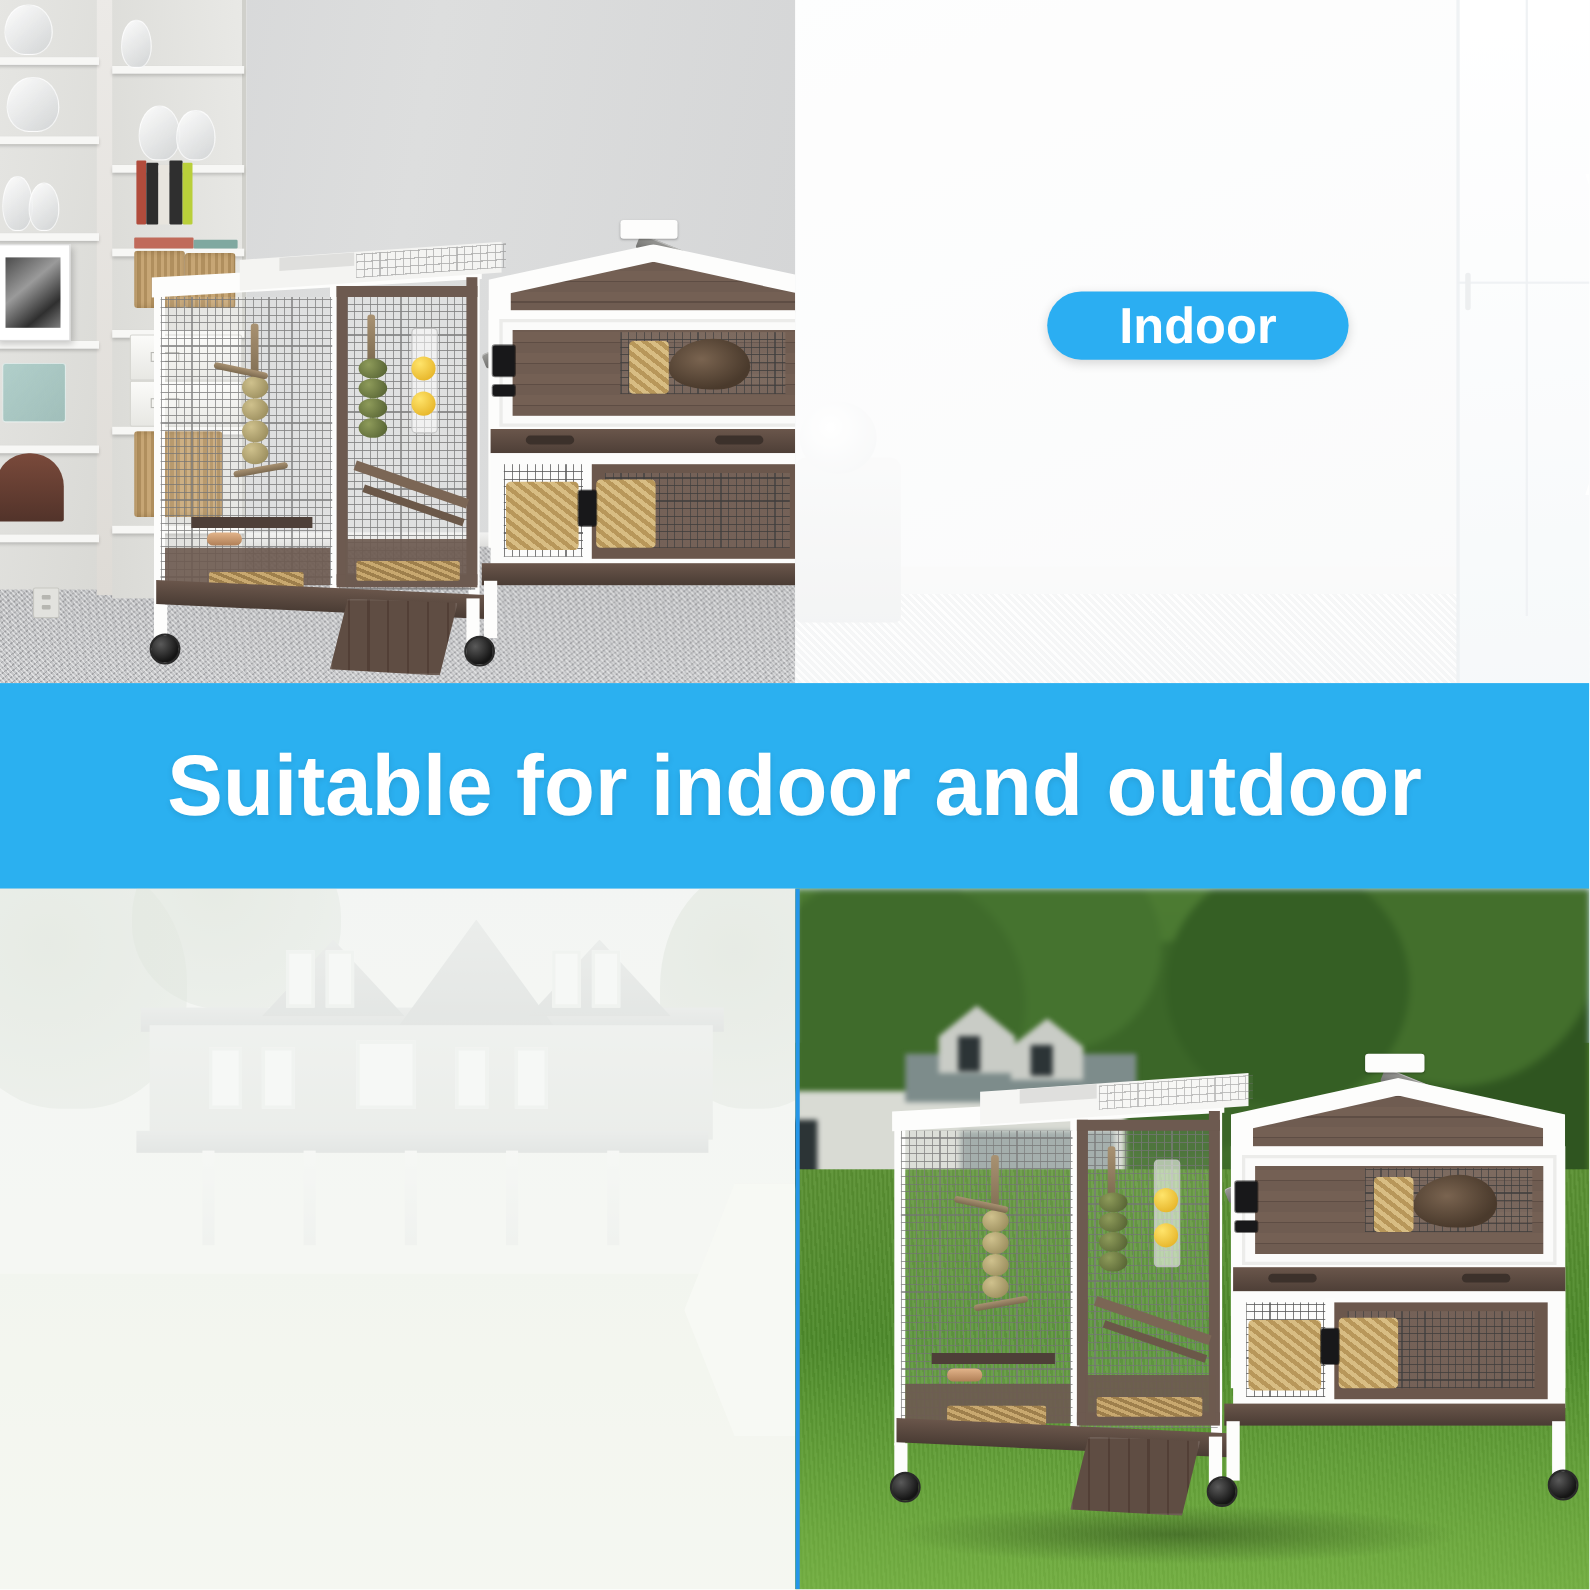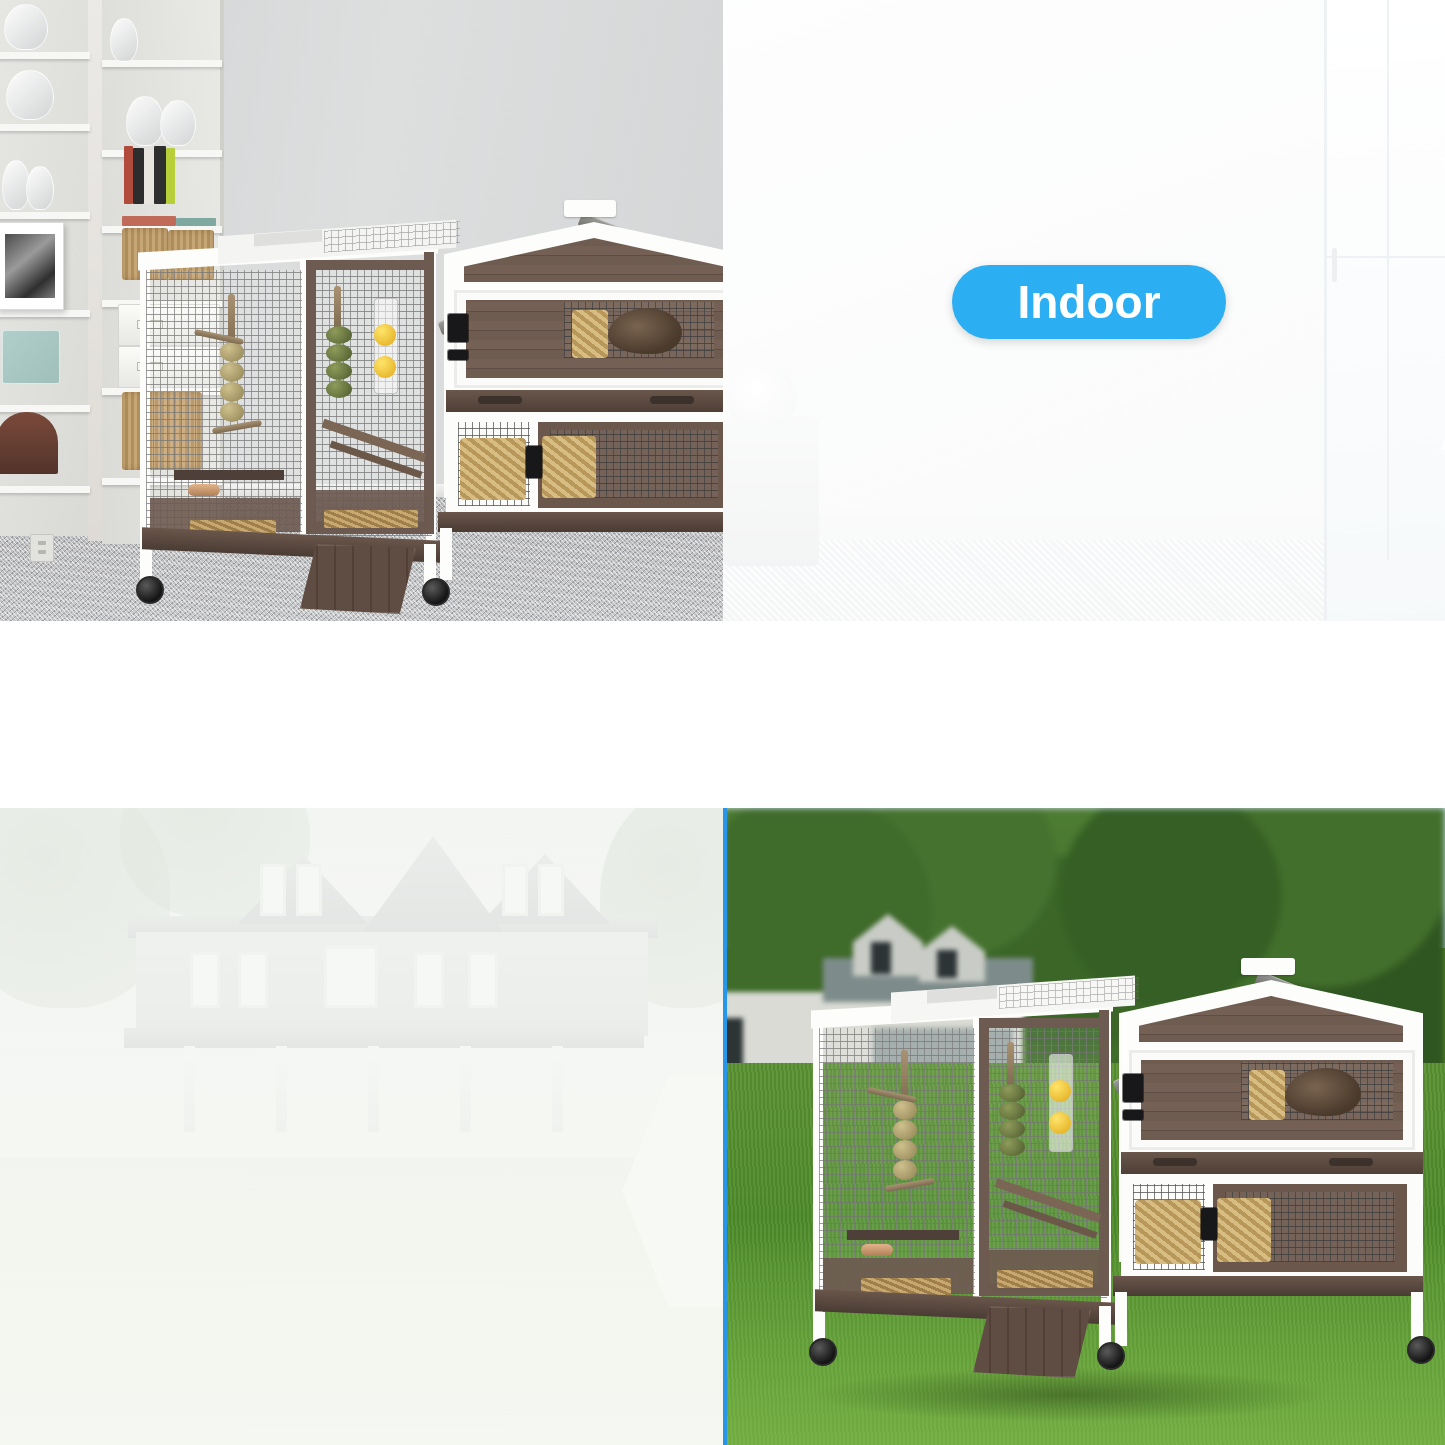--- a/index.html
+++ b/index.html
@@ -172,21 +172,21 @@
     background:linear-gradient(rgba(122,175,72,.0),rgba(132,186,78,.5));}
   .br-edge{position:absolute;left:0;top:0;width:4px;height:100%;background:#2596e8;}
   .br-shadow{position:absolute;border-radius:50%;
     background:radial-gradient(ellipse,rgba(25,45,15,.42),rgba(25,45,15,0) 70%);}
 
   
   .pill{position:absolute;display:flex;align-items:center;justify-content:center;
     background:#2BAEF2;border-radius:999px;color:#fff;font-weight:bold;
     font-family:"Liberation Sans",sans-serif;
     box-shadow:0 3px 10px rgba(0,0,0,.16);}
-  #pill-indoor{left:952px;top:265px;width:274px;height:74px;font-size:46px;}
+  #pill-indoor{left:952px;top:265px;width:274px;height:62px;font-size:46px;}
   #pill-outdoor{left:180px;top:1090px;width:270px;height:72px;font-size:42px;}
 </style>
 </head>
 <body>
 
 <div id="stage">
 
   <div class="panel" id="panel-tl">
     <div class="room-wall"></div>
     <div class="room-wall2"></div>
@@ -347,20 +347,25 @@
 
     <div class="tr-fade"></div>
     <div class="chev-top"></div>
 
   </div>
 
   <div class="pill" id="pill-indoor">
     <span>Indoor</span>
   </div>
 
+  <div id="banner">
+    <div class="bt">
+        <span>Suitable for indoor and outdoor</span>
+      </div>
+  </div>
 
   <div class="panel" id="panel-bl">
     <div class="bl-sky"></div>
     <div class="bl-tree" style="left:-40px;top:-30px;width:210px;height:230px"></div>
     <div class="bl-tree" style="left:120px;top:-60px;width:190px;height:170px"></div>
     <div class="bl-tree" style="left:600px;top:-20px;width:170px;height:220px"></div>
 
     <div class="bl-house">
       <div class="bl-roof" style="left:0;top:88px;width:530px;height:22px"></div>
       <div class="bl-roof" style="left:110px;top:26px;width:130px;height:70px;clip-path:polygon(50% 0,100% 100%,0 100%)"></div>

